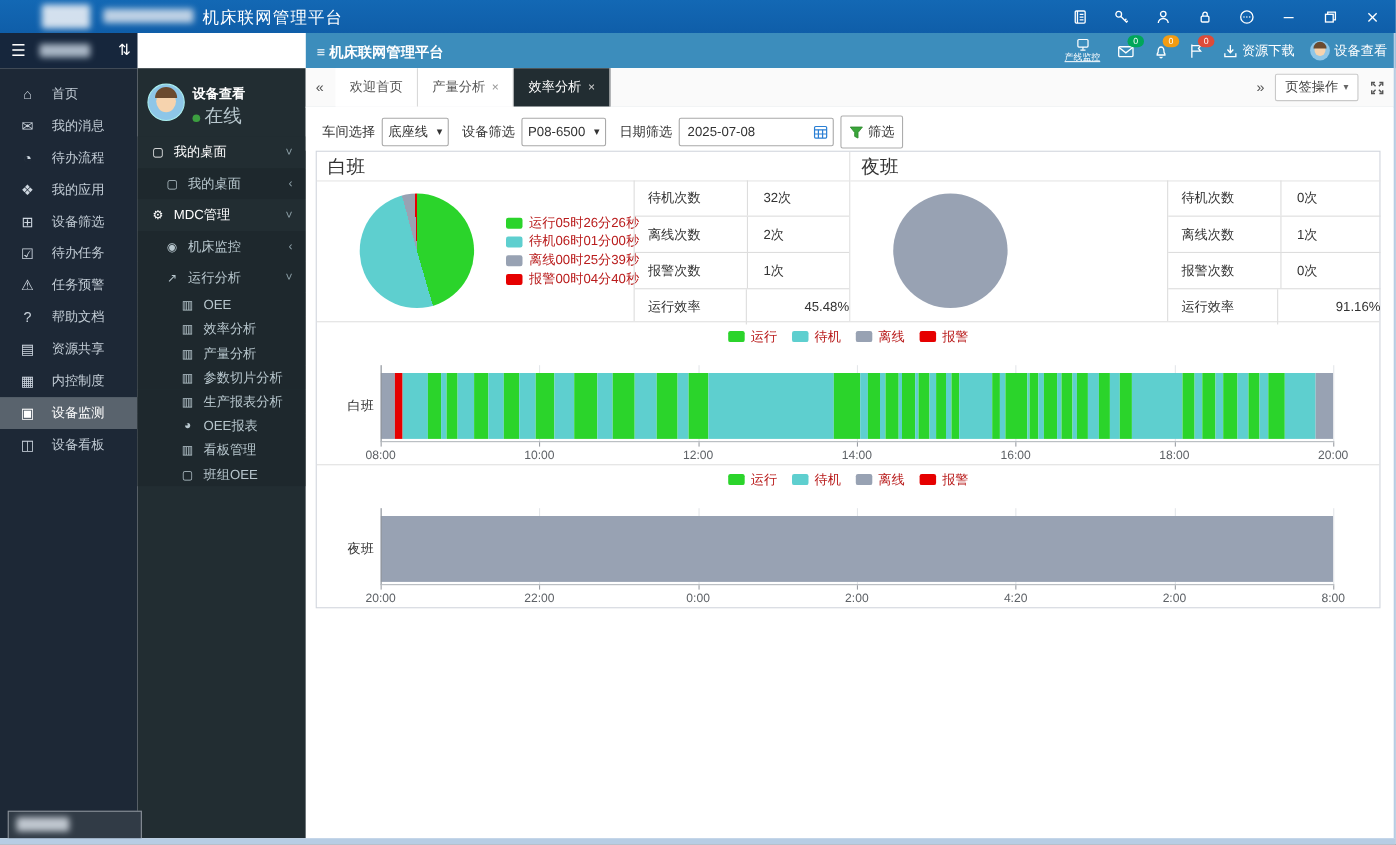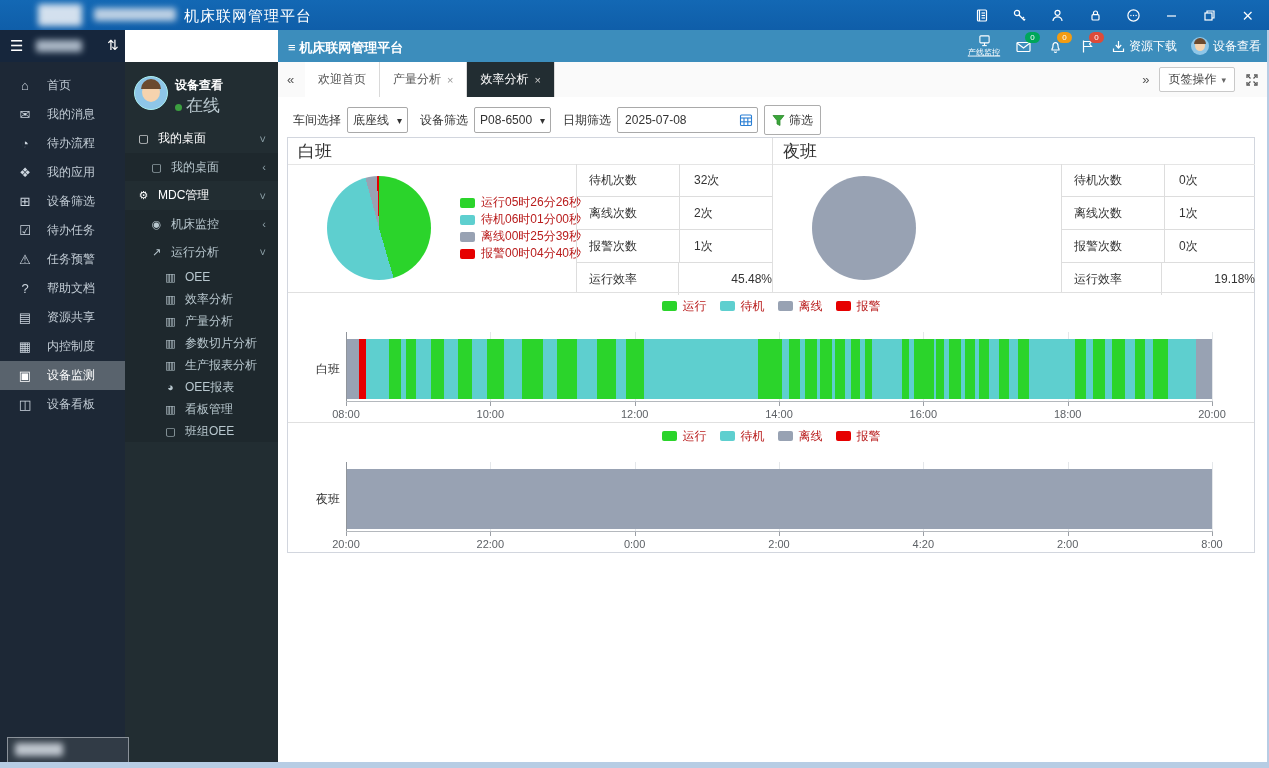--- a/index.html
+++ b/index.html
@@ -496,21 +496,21 @@
           <div class="st-row">
             <span class="st-lb">离线次数</span>
             <span class="st-val">1次</span>
           </div>
           <div class="st-row">
             <span class="st-lb">报警次数</span>
             <span class="st-val">0次</span>
           </div>
           <div class="st-row">
             <span class="st-lb">运行效率</span>
-            <span class="st-val">19.18%</span>
+            <span class="st-val">91.16%</span>
           </div>
         </div>
     </div>
 
     <div class="tl" id="day-tl">
         <div class="tl-legend">
           <span class="pl-row">
             <span class="chip" style="background:#2bd42b"></span>
             <span class="pl-txt">运行</span>
           </span>

